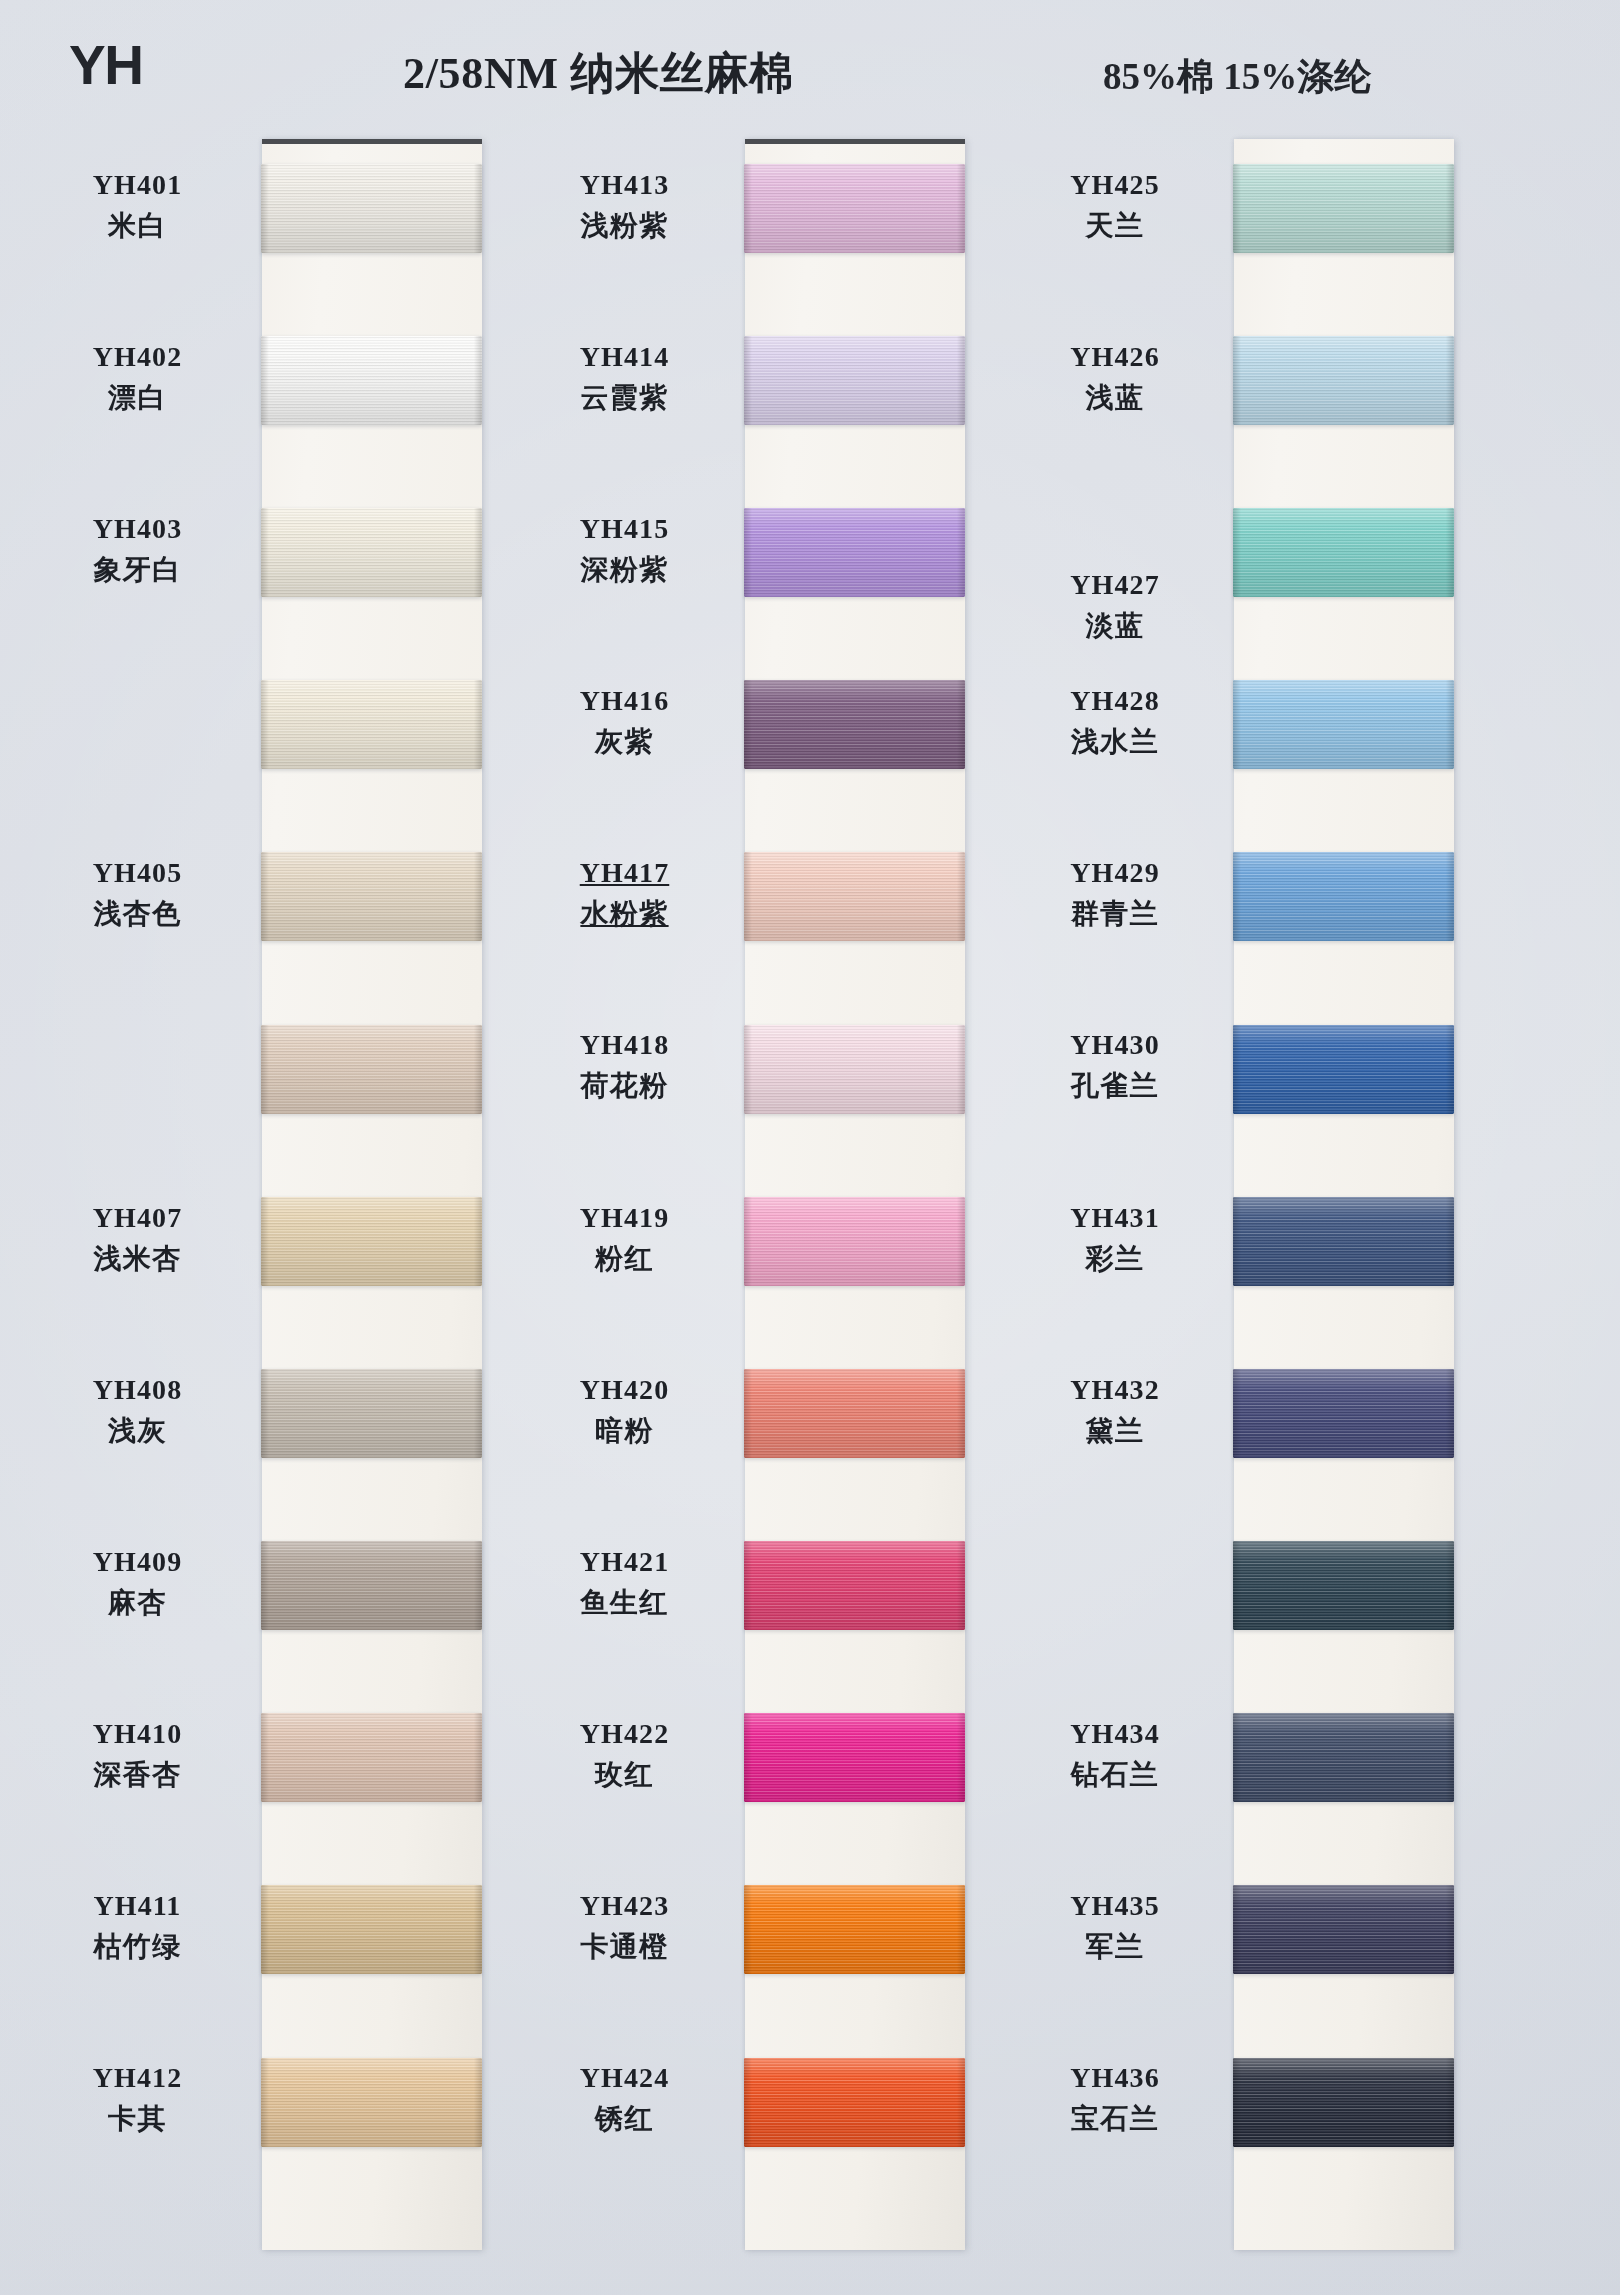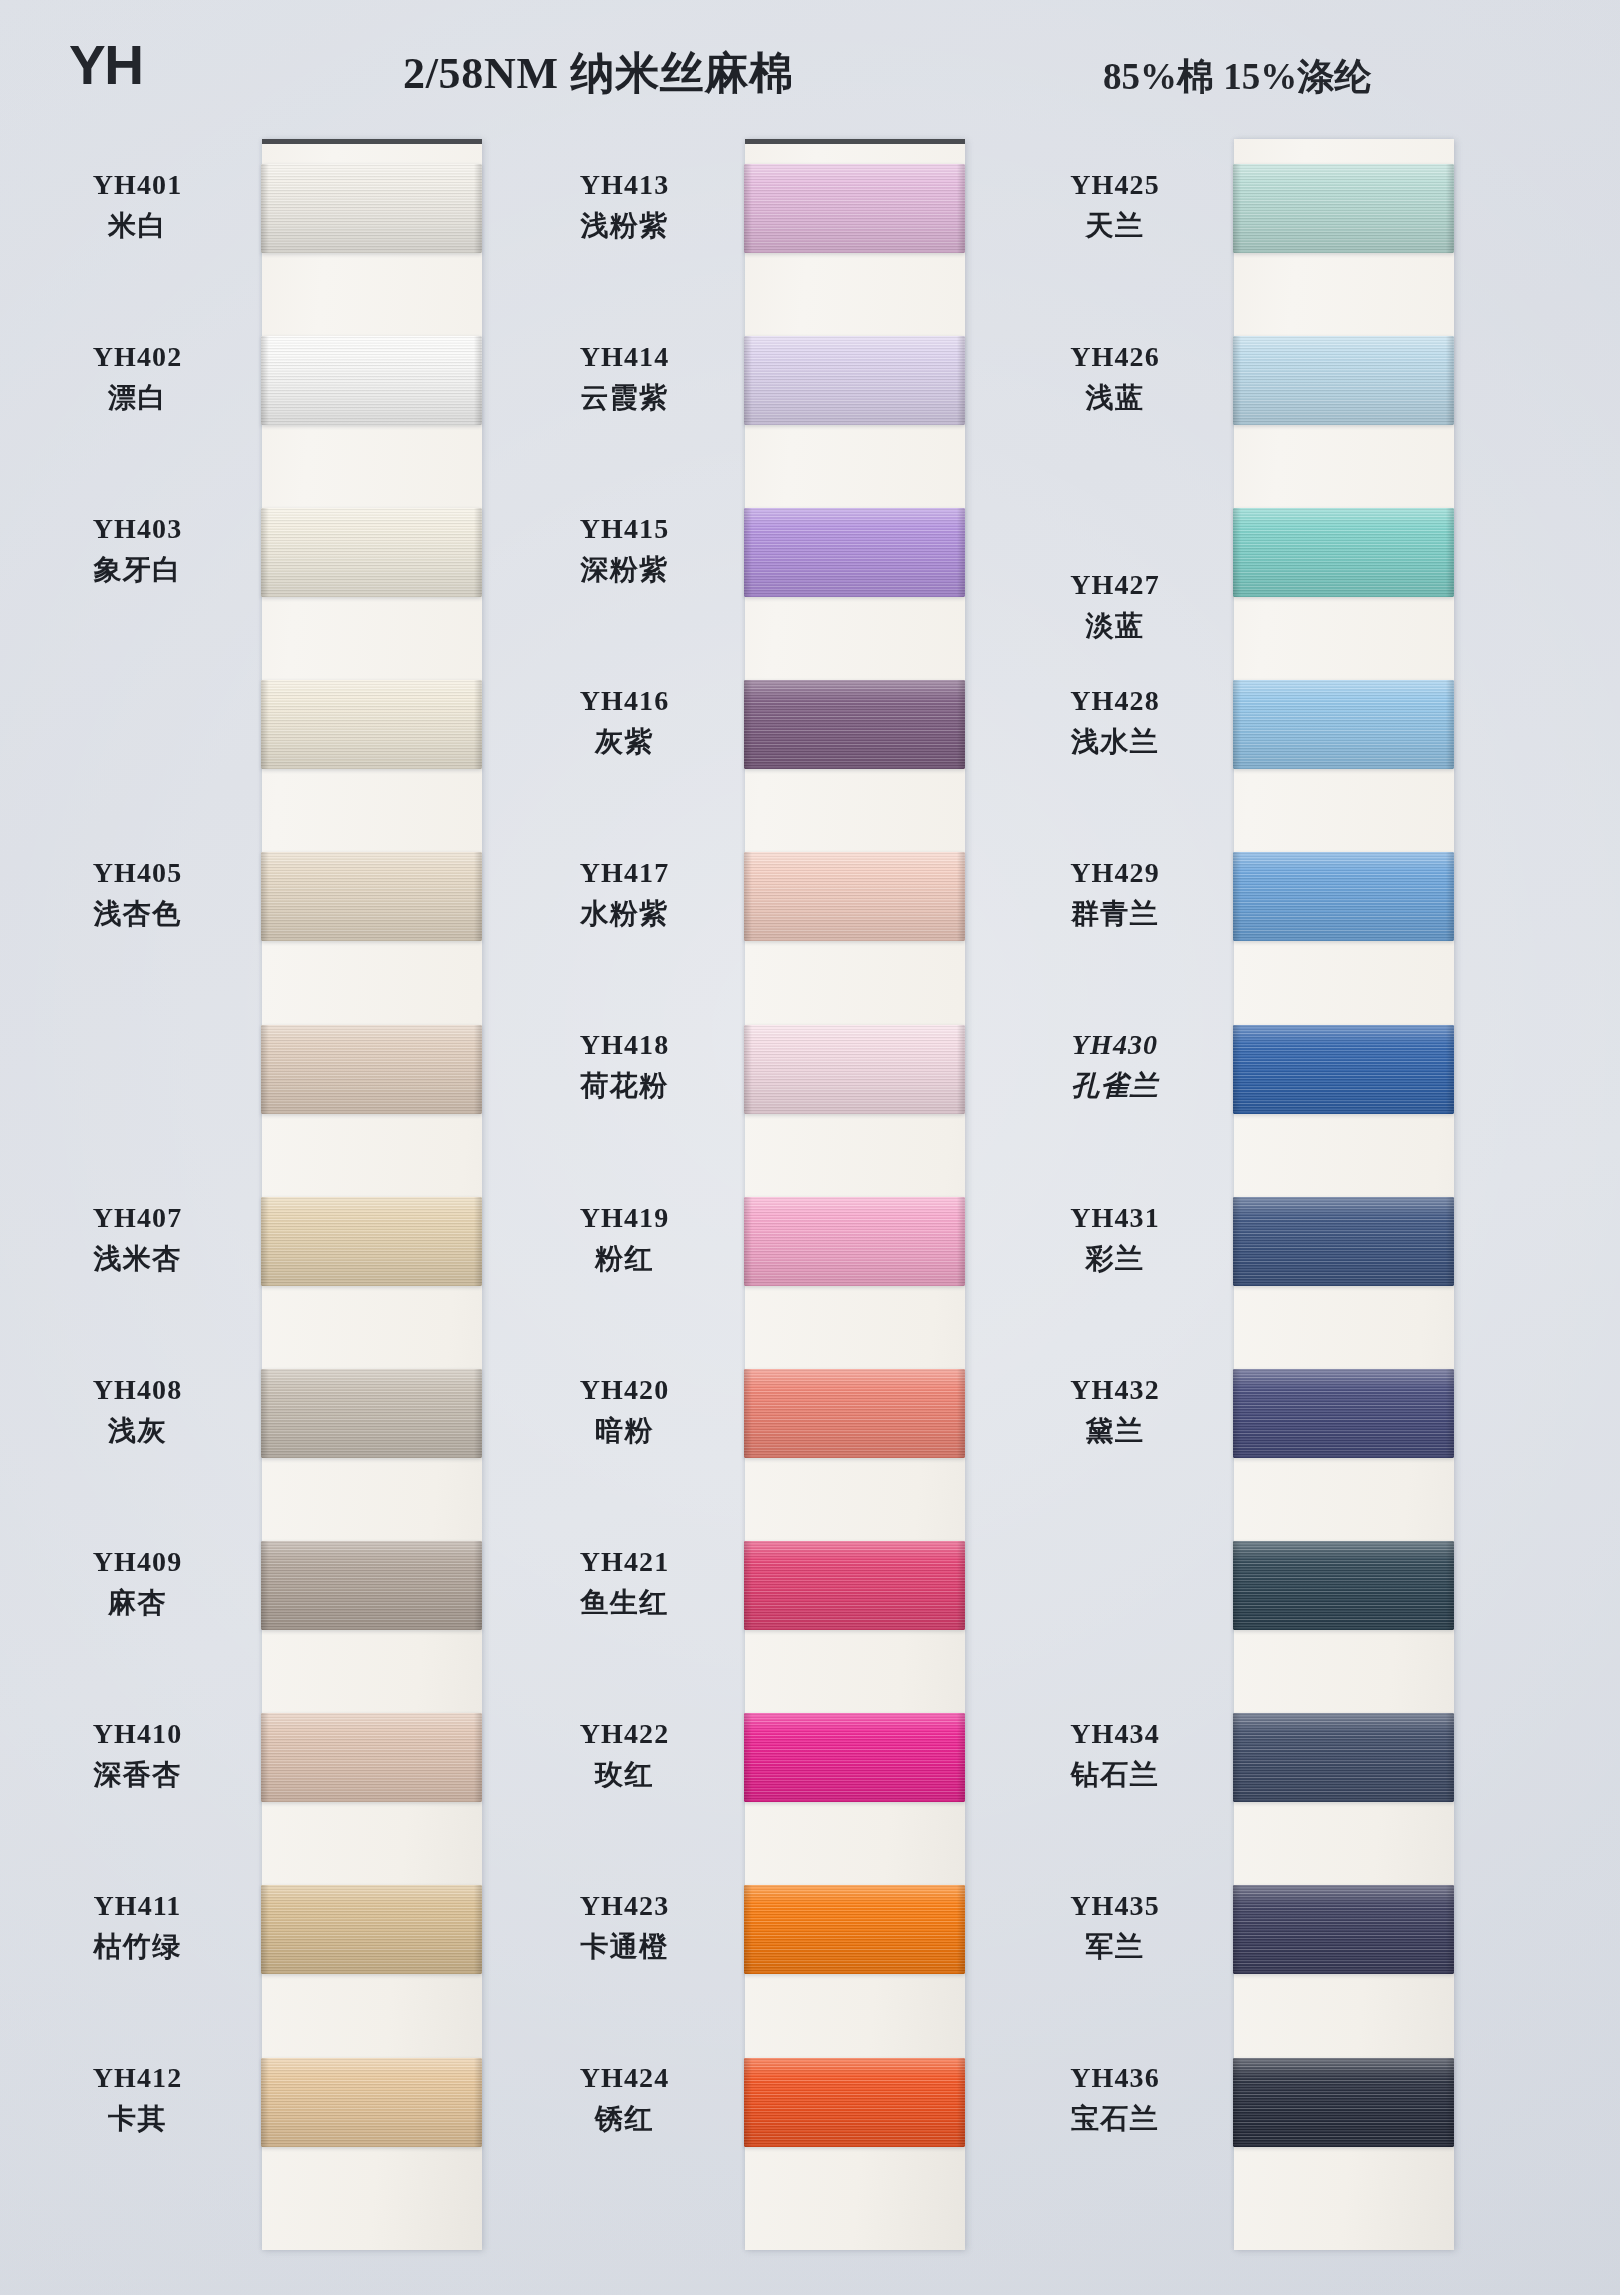--- a/index.html
+++ b/index.html
@@ -351,21 +351,21 @@
       <div class="label" style="top: 544px;">
         <span class="code">YH416</span>
         <span class="name">灰紫</span>
       </div>
       <div class="swatch" title="YH417 水粉紫" style="top: 713px; height: 89px; background: rgb(246, 207, 194);">
         <div class="threads"></div>
         <div class="sheen"></div>
         <div class="edge-l"></div>
         <div class="edge-r"></div>
       </div>
-      <div class="label" style="top: 716px;">
+      <div class="label" style="top: 716px; text-decoration: underline;">
         <span class="code">YH417</span>
         <span class="name">水粉紫</span>
       </div>
       <div class="swatch" title="YH418 荷花粉" style="top: 886px; height: 89px; background: rgb(247, 221, 230);">
         <div class="threads"></div>
         <div class="sheen"></div>
         <div class="edge-l"></div>
         <div class="edge-r"></div>
       </div>
       <div class="label" style="top: 888px;">
@@ -486,21 +486,21 @@
       <div class="label" style="top: 716px;">
         <span class="code">YH429</span>
         <span class="name">群青兰</span>
       </div>
       <div class="swatch" title="YH430 孔雀兰" style="top: 886px; height: 89px; background: rgb(47, 99, 173);">
         <div class="threads"></div>
         <div class="sheen"></div>
         <div class="edge-l"></div>
         <div class="edge-r"></div>
       </div>
-      <div class="label" style="top: 888px; font-style: italic;">
+      <div class="label" style="top: 888px;">
         <span class="code">YH430</span>
         <span class="name">孔雀兰</span>
       </div>
       <div class="swatch" title="YH431 彩兰" style="top: 1058px; height: 89px; background: rgb(59, 83, 128);">
         <div class="threads"></div>
         <div class="sheen"></div>
         <div class="edge-l"></div>
         <div class="edge-r"></div>
       </div>
       <div class="label" style="top: 1061px;">

